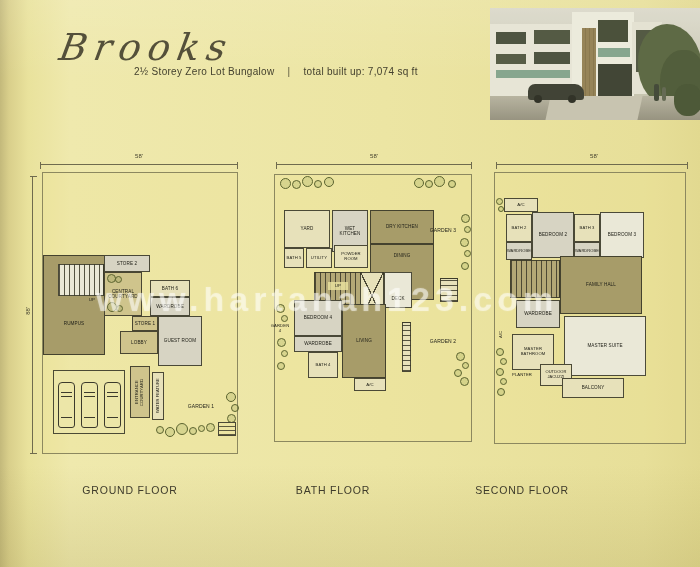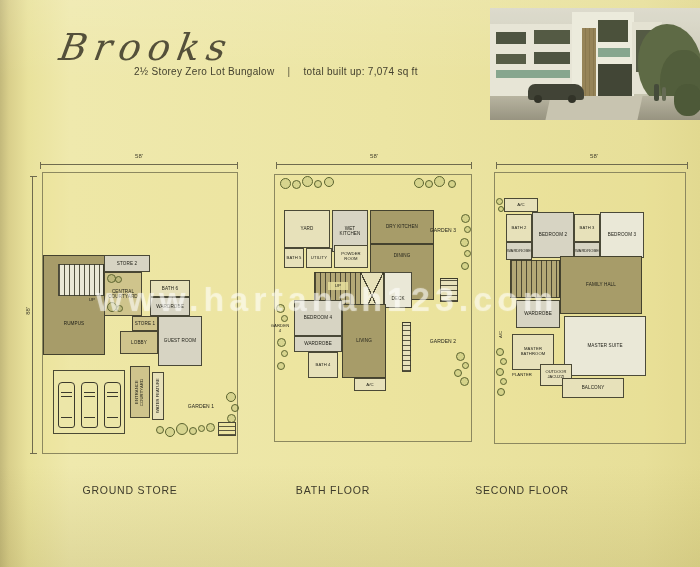--- a/index.html
+++ b/index.html
@@ -241,17 +241,17 @@
   <div class="room nb vroom" style="left:8px;top:174px;width:10px;height:16px;font-size:4.2px;">A/C</div>
   <div class="plant" style="left:8px;top:46px;width:5px;height:5px;"></div>
   <div class="plant" style="left:10px;top:54px;width:4px;height:4px;"></div>
   <div class="plant" style="left:8px;top:196px;width:6px;height:6px;"></div>
   <div class="plant" style="left:12px;top:206px;width:5px;height:5px;"></div>
   <div class="plant" style="left:8px;top:216px;width:6px;height:6px;"></div>
   <div class="plant" style="left:12px;top:226px;width:5px;height:5px;"></div>
   <div class="plant" style="left:9px;top:236px;width:6px;height:6px;"></div>
 </div>
 
-<div class="floor-label" style="left:130px;">GROUND STORE</div>
+<div class="floor-label" style="left:130px;">GROUND FLOOR</div>
 <div class="floor-label" style="left:333px;">BATH FLOOR</div>
 <div class="floor-label" style="left:522px;">SECOND FLOOR</div>
 
 <div class="watermark">www.hartanah123.com</div>
 
 </body></html>

